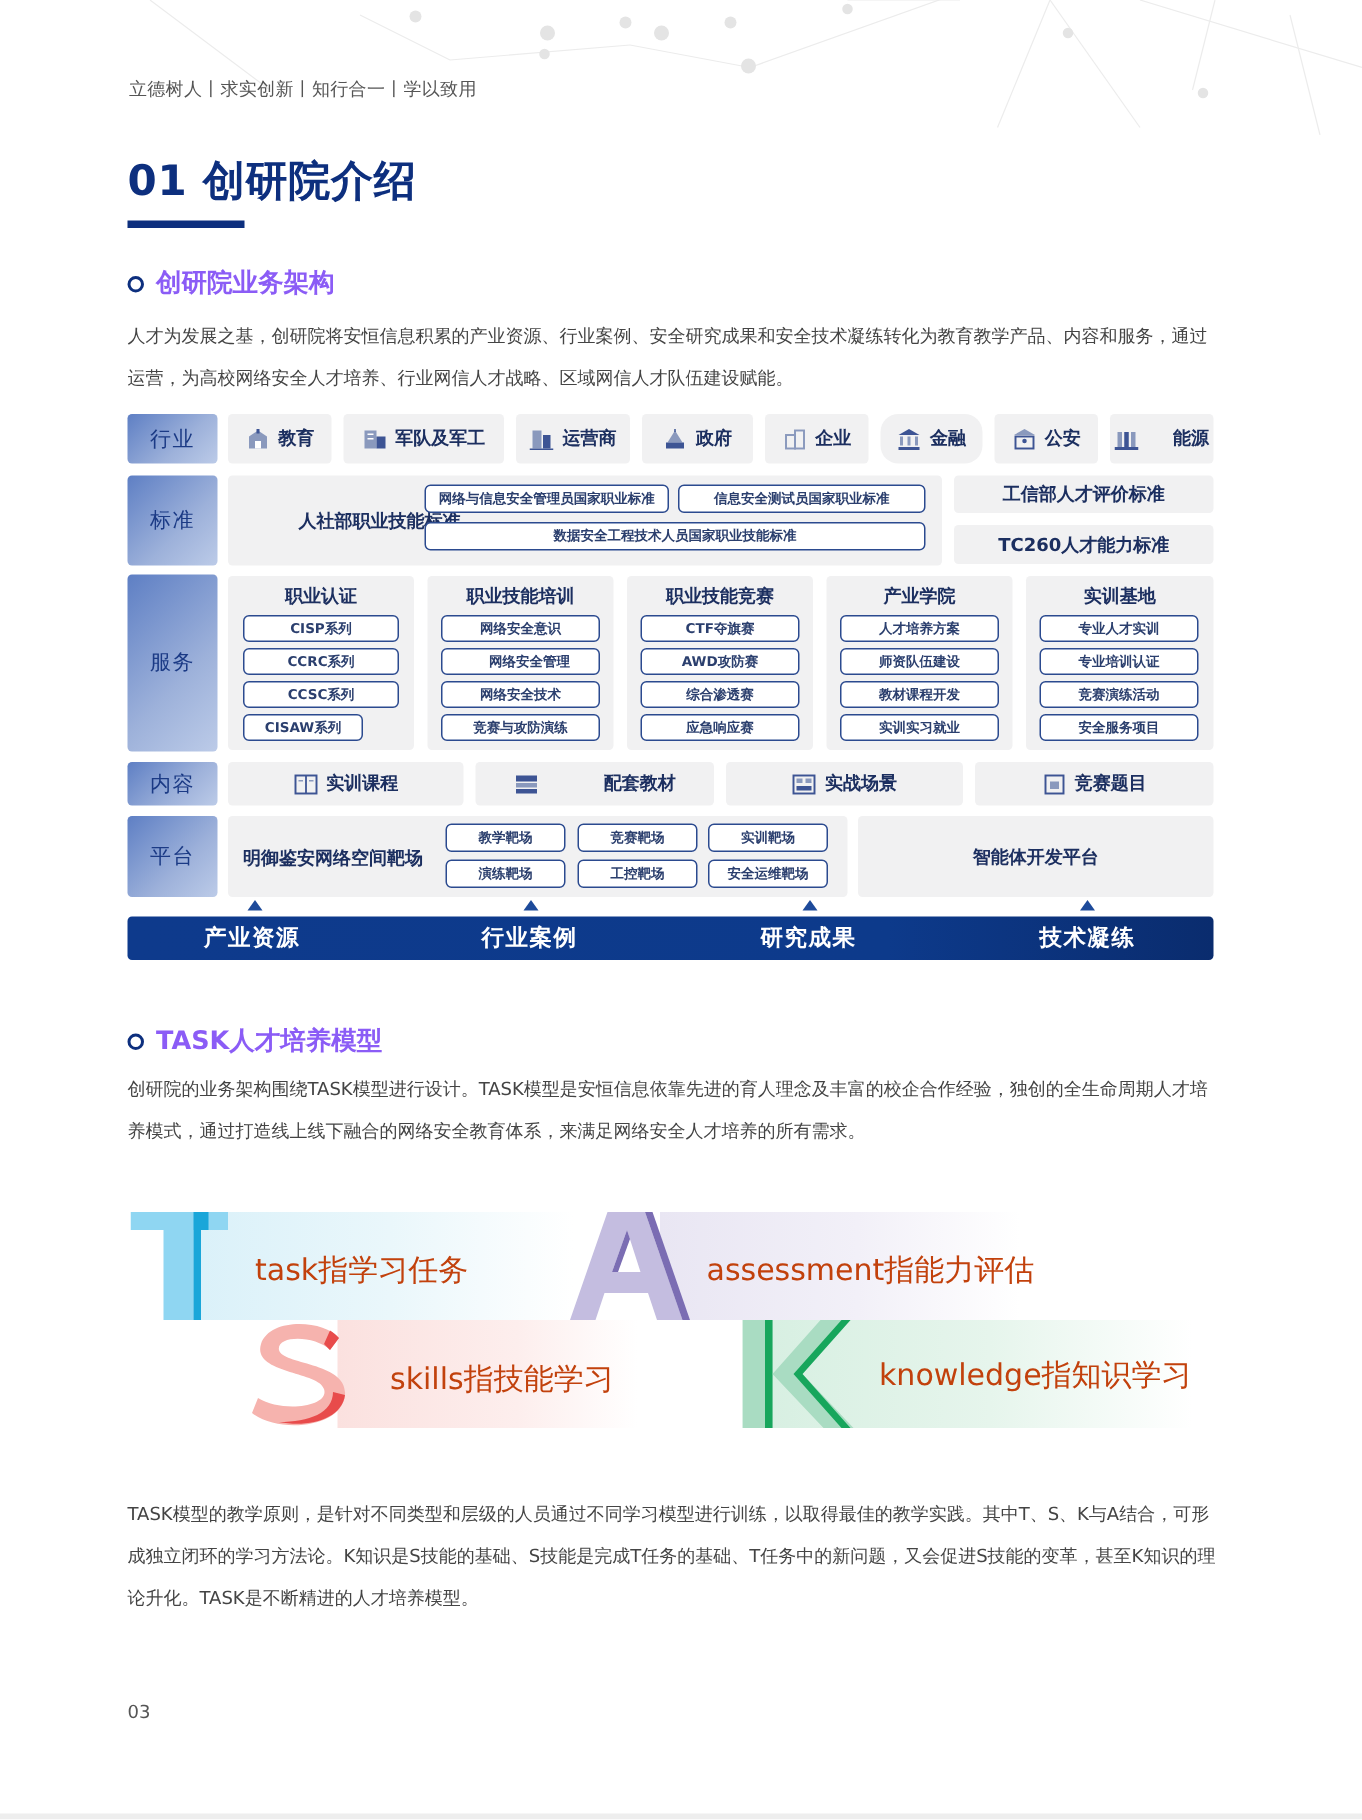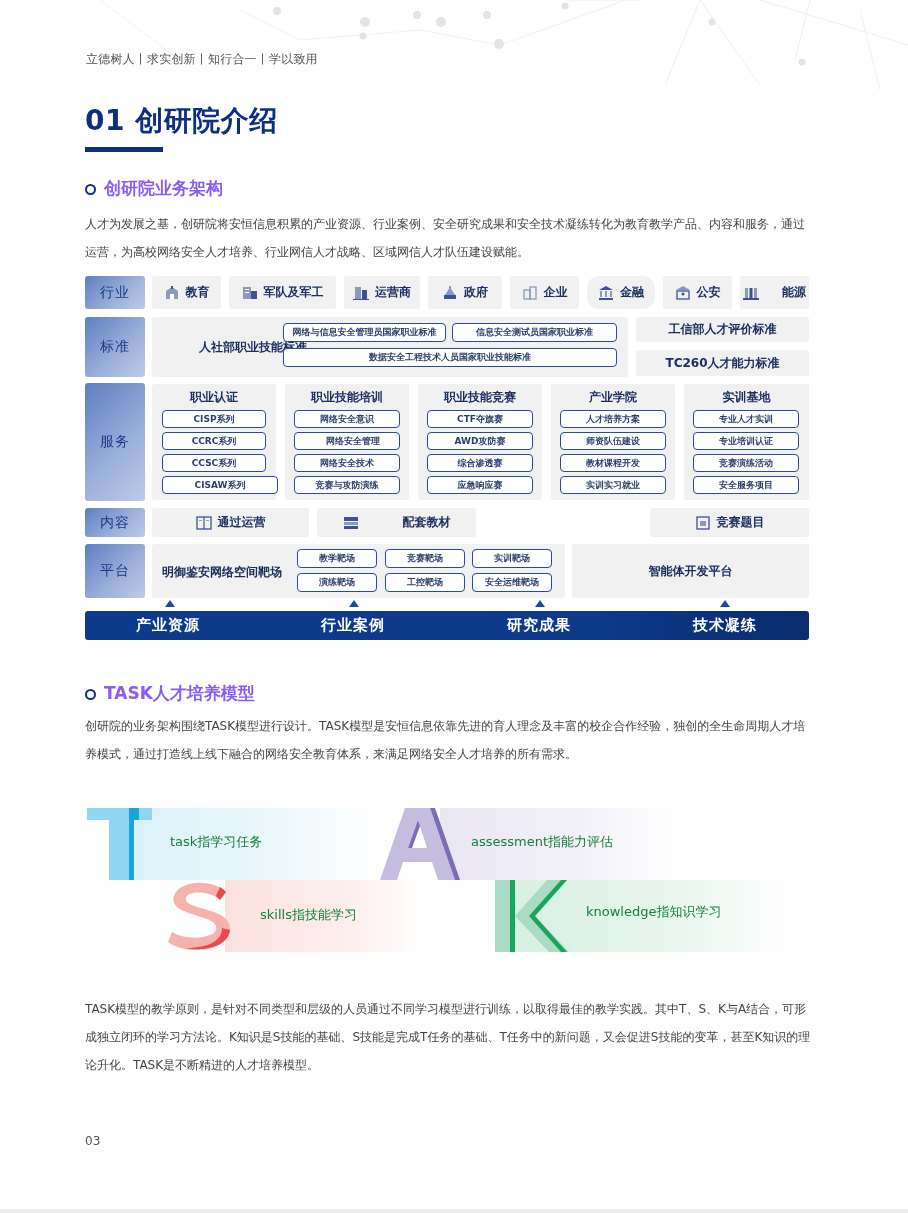--- a/index.html
+++ b/index.html
@@ -31,21 +31,21 @@
           font-size: 9px; color: #2b3f6e; display: flex; align-items: center; justify-content: center; }
   .col-title { position: absolute; left: 0; width: 100%; top: 5px; text-align: center; font-size: 12px; font-weight: bold; color: #1c2f60; }
 
   .base { position: absolute; left: 0; top: 335px; width: 724px; height: 29px; border-radius: 3px;
           background: linear-gradient(90deg, #0e3a8c 0%, #0d3a8b 70%, #0a2c6e 100%); }
   .base span { position: absolute; top: 0; height: 29px; line-height: 29px; color: #fff; font-size: 15px; font-weight: bold; letter-spacing: 1px; text-align: center; width: 120px; }
   .tri { position: absolute; top: 324px; width: 0; height: 0; border-left: 5px solid transparent; border-right: 5px solid transparent; border-bottom: 7px solid #1d4a9a; }
 
   
   .band { position: absolute; height: 72px; }
-  .band-text { position: absolute; font-size: 13px; color: #15803d; }
+  .band-text { position: absolute; font-size: 20px; color: #c2410c; }
 
   .pagenum { position: absolute; left: 85px; top: 1134px; font-size: 12px; color: #555; }
   .bottom-line { position: absolute; left: 0; bottom: 0; width: 908px; height: 4px; background: #eee; }
 </style>
 </head>
 <body>
 
 <svg class="bg-network" viewBox="0 0 908 90">
   <g stroke="#ececec" stroke-width="0.8" fill="none">
     <line x1="240" y1="10" x2="300" y2="40"></line>
@@ -171,21 +171,21 @@
   </div>
 
   <div class="row" style="top:107px;height:118px;">
     <div class="lab">服务</div>
 
     <div class="cell" style="left:67px;top:1px;width:124px;height:116px;display:block;">
       <div class="col-title">职业认证</div>
       <div class="pill" style="left:10px;top:26px;width:104px;height:18px;">CISP系列</div>
       <div class="pill" style="left:10px;top:48px;width:104px;height:18px;">CCRC系列</div>
       <div class="pill" style="left:10px;top:70px;width:104px;height:18px;">CCSC系列</div>
-      <div class="pill" style="left:10px;top:92px;width:116px;height:18px;">CISAW系列</div>
+      <div class="pill" style="left:10px;top:92px;width:80px;height:18px;">CISAW系列</div>
     </div>
     <div class="cell" style="left:200px;top:1px;width:124px;height:116px;display:block;">
       <div class="col-title">职业技能培训</div>
       <div class="pill" style="left:9px;top:26px;width:106px;height:18px;">网络安全意识</div>
       <div class="pill" style="left:9px;top:48px;width:106px;height:18px;padding-left:12px;">网络安全管理</div>
       <div class="pill" style="left:9px;top:70px;width:106px;height:18px;">网络安全技术</div>
       <div class="pill" style="left:9px;top:92px;width:106px;height:18px;">竞赛与攻防演练</div>
     </div>
     <div class="cell" style="left:333px;top:1px;width:124px;height:116px;display:block;">
       <div class="col-title">职业技能竞赛</div>
@@ -212,29 +212,38 @@
 
   <div class="row" style="top:232px;height:29px;">
     <div class="lab">内容</div>
     <div class="cell" style="left:67px;top:0;width:157px;height:29px;">
       <svg class="ico" viewBox="0 0 16 14">
           <rect x="1" y="1" width="14" height="12" fill="none" stroke="#3d5494" stroke-width="1.3"></rect>
           <line x1="8" y1="1" x2="8" y2="13" stroke="#3d5494" stroke-width="1.2"></line>
           <rect x="3" y="4" width="3" height="1" fill="#8a99bd"></rect>
           <rect x="10" y="4" width="3" height="1" fill="#8a99bd"></rect>
         </svg>
-      <span>通过运营</span>
+      <span>实训课程</span>
     </div>
     <div class="cell" style="left:232px;top:0;width:159px;height:29px;gap:38px;">
       <svg class="ico" viewBox="0 0 16 14">
           <rect x="1" y="1" width="14" height="4" fill="#3d5494"></rect>
           <rect x="1" y="6" width="14" height="3" fill="#8a99bd"></rect>
           <rect x="1" y="10" width="14" height="3" fill="#3d5494"></rect>
         </svg>
       <span>配套教材</span>
+    </div>
+    <div class="cell" style="left:399px;top:0;width:158px;height:29px;">
+      <svg class="ico" viewBox="0 0 16 14">
+          <rect x="1" y="1" width="14" height="12" fill="none" stroke="#3d5494" stroke-width="1.3"></rect>
+          <rect x="3" y="3" width="4" height="3" fill="#8a99bd"></rect>
+          <rect x="9" y="3" width="4" height="3" fill="#8a99bd"></rect>
+          <rect x="3" y="8" width="10" height="3" fill="#3d5494"></rect>
+        </svg>
+      <span>实战场景</span>
     </div>
     <div class="cell" style="left:565px;top:0;width:159px;height:29px;">
       <svg class="ico" viewBox="0 0 16 14">
           <rect x="2" y="1" width="12" height="12" fill="none" stroke="#3d5494" stroke-width="1.3"></rect>
           <rect x="5" y="5" width="6" height="5" fill="#8a99bd"></rect>
         </svg>
       <span>竞赛题目</span>
     </div>
   </div>
 

